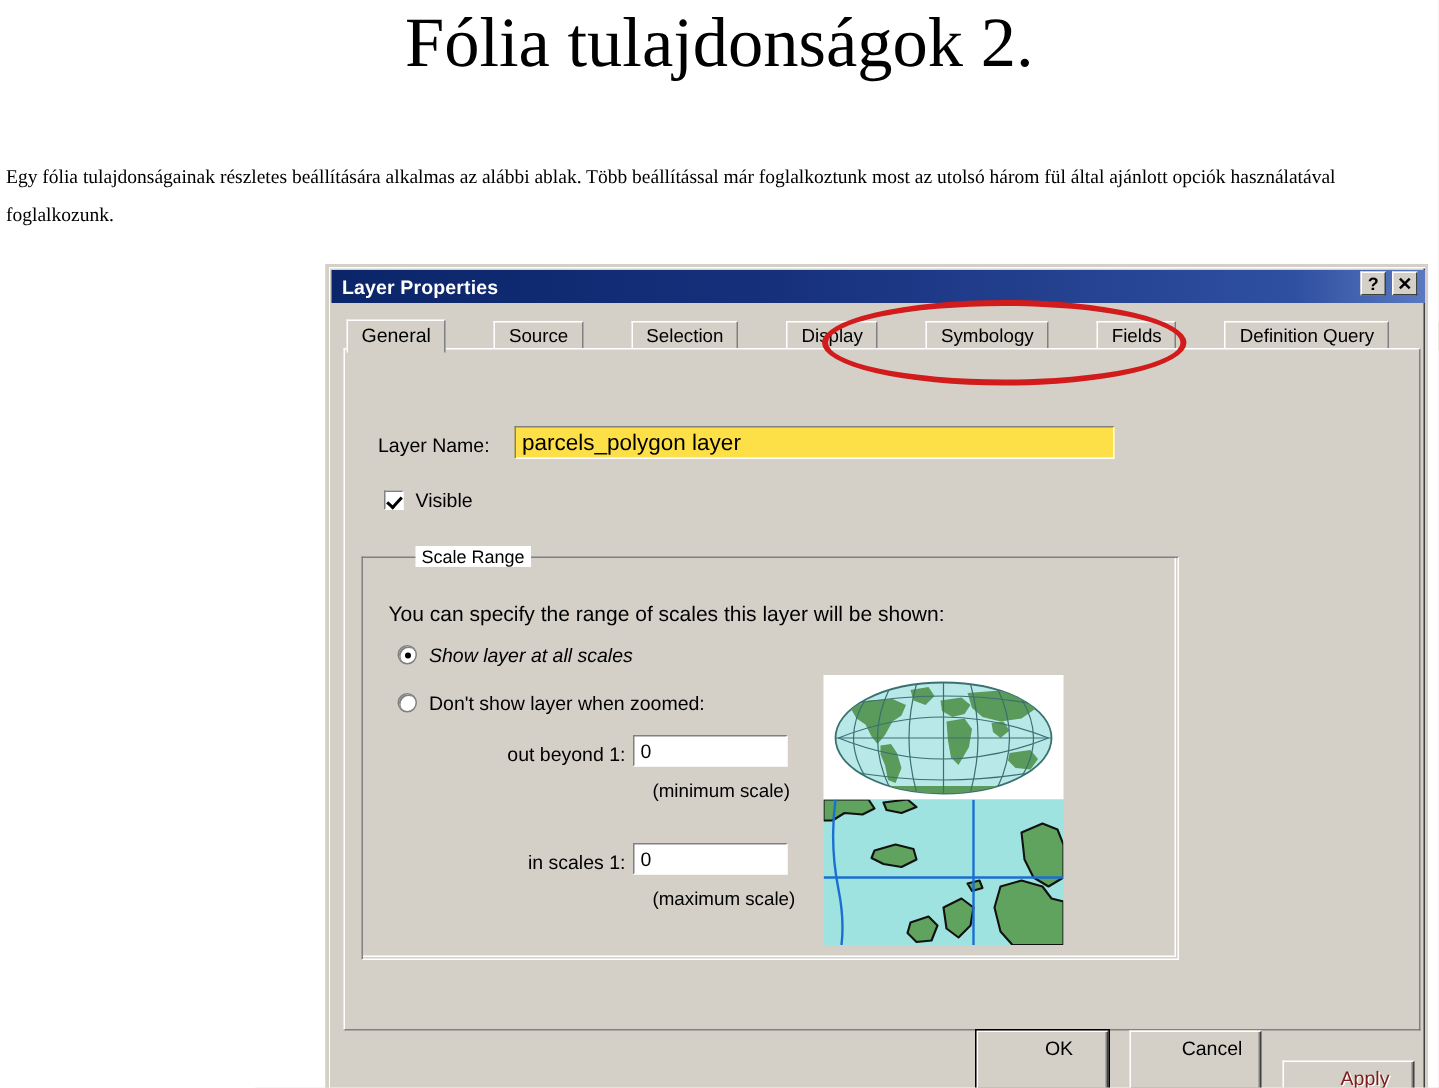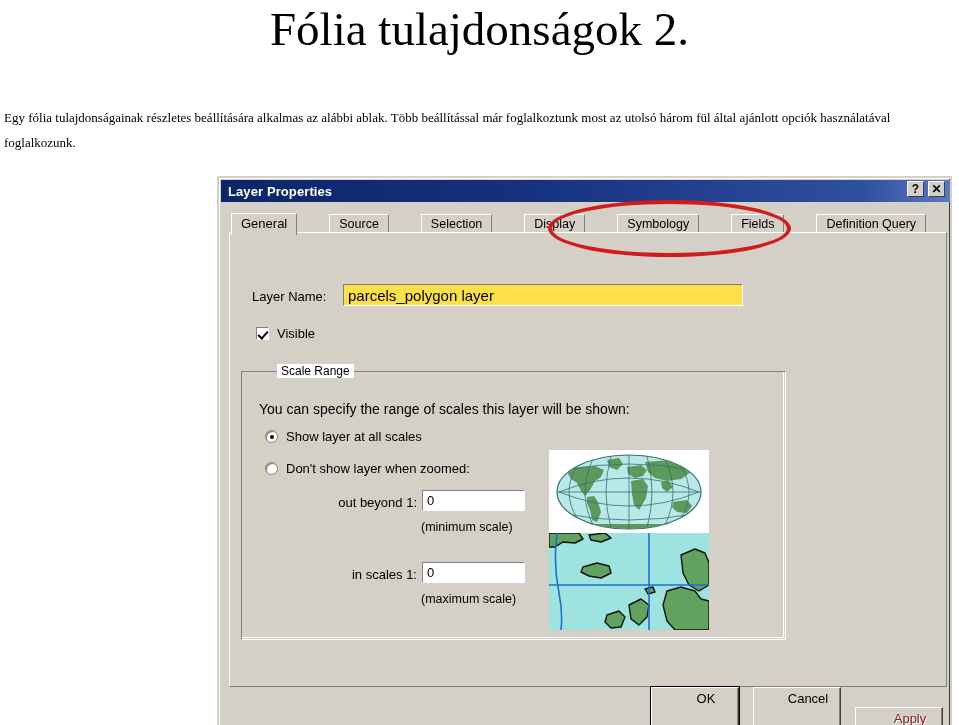--- a/index.html
+++ b/index.html
@@ -239,21 +239,21 @@
     font-size: 14px;
     color: #000000;
     white-space: nowrap;
   }
 
   .radio-row {
     position: absolute;
     display: flex;
     align-items: center;
   }
-  #radio-all   { left: 46px; top: 251px; }
+  #radio-all   { left: 46px; top: 251px; font-style: italic; }
   #radio-zoom  { left: 46px; top: 283px; }
   .radio {
     width: 13px;
     height: 13px;
     border-radius: 50%;
     background: #ffffff;
     border: 1px solid #808080;
     box-shadow: inset 1px 1px 0 #808080, inset -1px -1px 0 #ffffff;
     box-sizing: border-box;
     position: relative;
@@ -299,21 +299,21 @@
     font-size: 13px;
     color: #000000;
     padding: 2px 0 0 4px;
     font-family: "Liberation Sans", sans-serif;
   }
   #inp-out { top: 312px; }
   #inp-in  { top: 384px; }
 
   .scale-note {
     position: absolute;
-    left: 202px;
+    left: 216px;
     font-size: 12.5px;
     color: #000000;
     white-space: nowrap;
   }
   #note-min { top: 342px; }
   #note-max { top: 414px; }
 
   
   #map-world {
     position: absolute;

